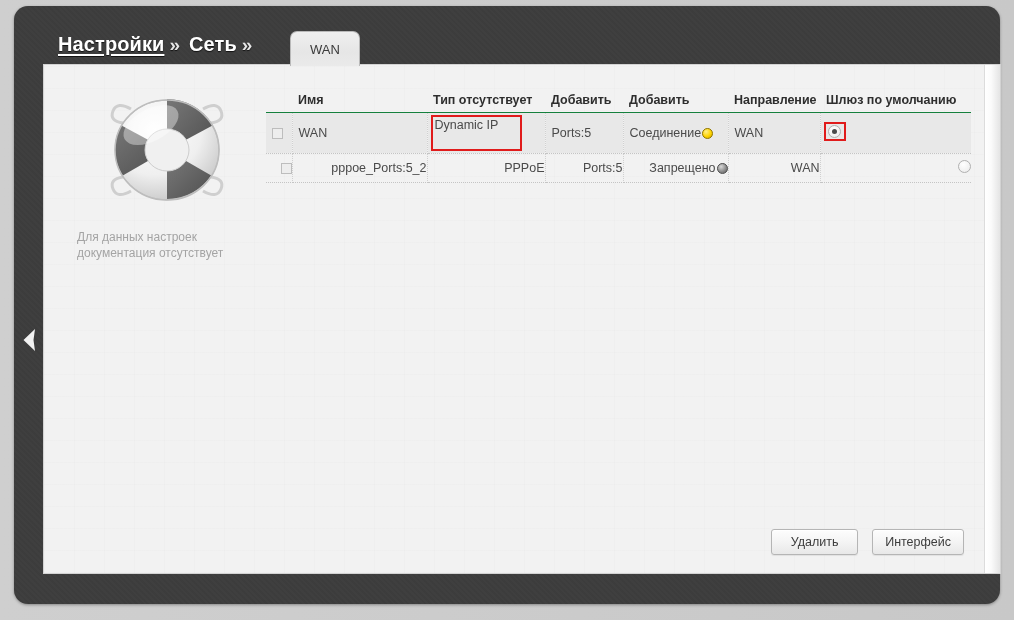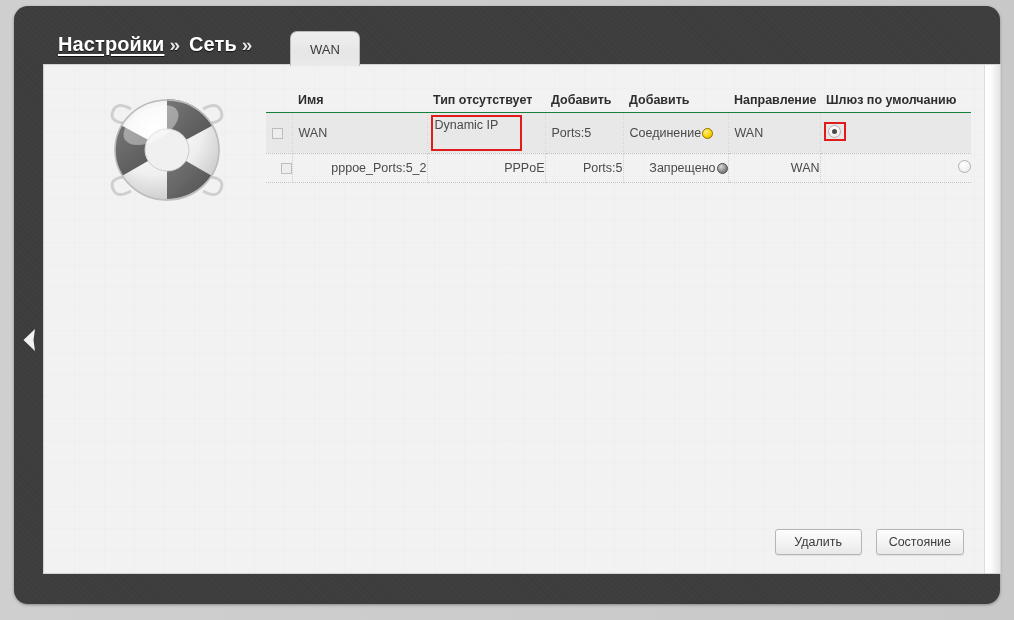--- a/index.html
+++ b/index.html
@@ -348,20 +348,24 @@
               <path d="M76 63 L24 93 A60 60 0 0 1 24 35 Z" fill="url(#dark1)" opacity=".92"></path>
             </g>
 
             <ellipse cx="76" cy="63" rx="22" ry="21" fill="#f0f0f0" stroke="#cdcdcd" stroke-width="1"></ellipse>
 
             <ellipse cx="76" cy="63" rx="52" ry="50" fill="none" stroke="#bdbdbd" stroke-width="1.5"></ellipse>
 
             <ellipse cx="60" cy="38" rx="30" ry="16" fill="#ffffff" opacity=".38" transform="rotate(-28 60 38)"></ellipse>
           </g>
         </svg>
+      </div>
+      <div class="help-text">
+        <div>Для данных настроек</div>
+        <div>документация отсутствует</div>
       </div>
     </div>
 
     <div class="table-wrap">
       <table class="conn-table">
         <colgroup>
           <col class="col-check">
             <col class="col-name">
             <col class="col-type">
           <col class="col-iface">
@@ -425,18 +429,18 @@
           </tr>
         </tbody>
       </table>
     </div>
 
     <div class="btn-bar">
       <div class="btn">
         <span>Удалить</span>
       </div>
       <div class="btn">
-        <span>Состояние</span>
+        <span>Интерфейс</span>
       </div>
     </div>
 
   </div>
 </div>
 
 </body></html>

